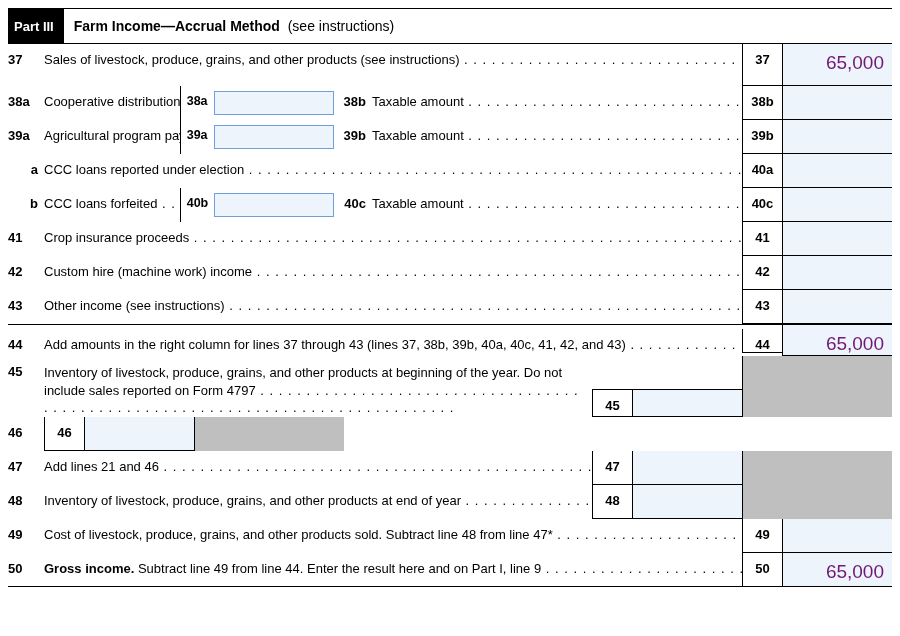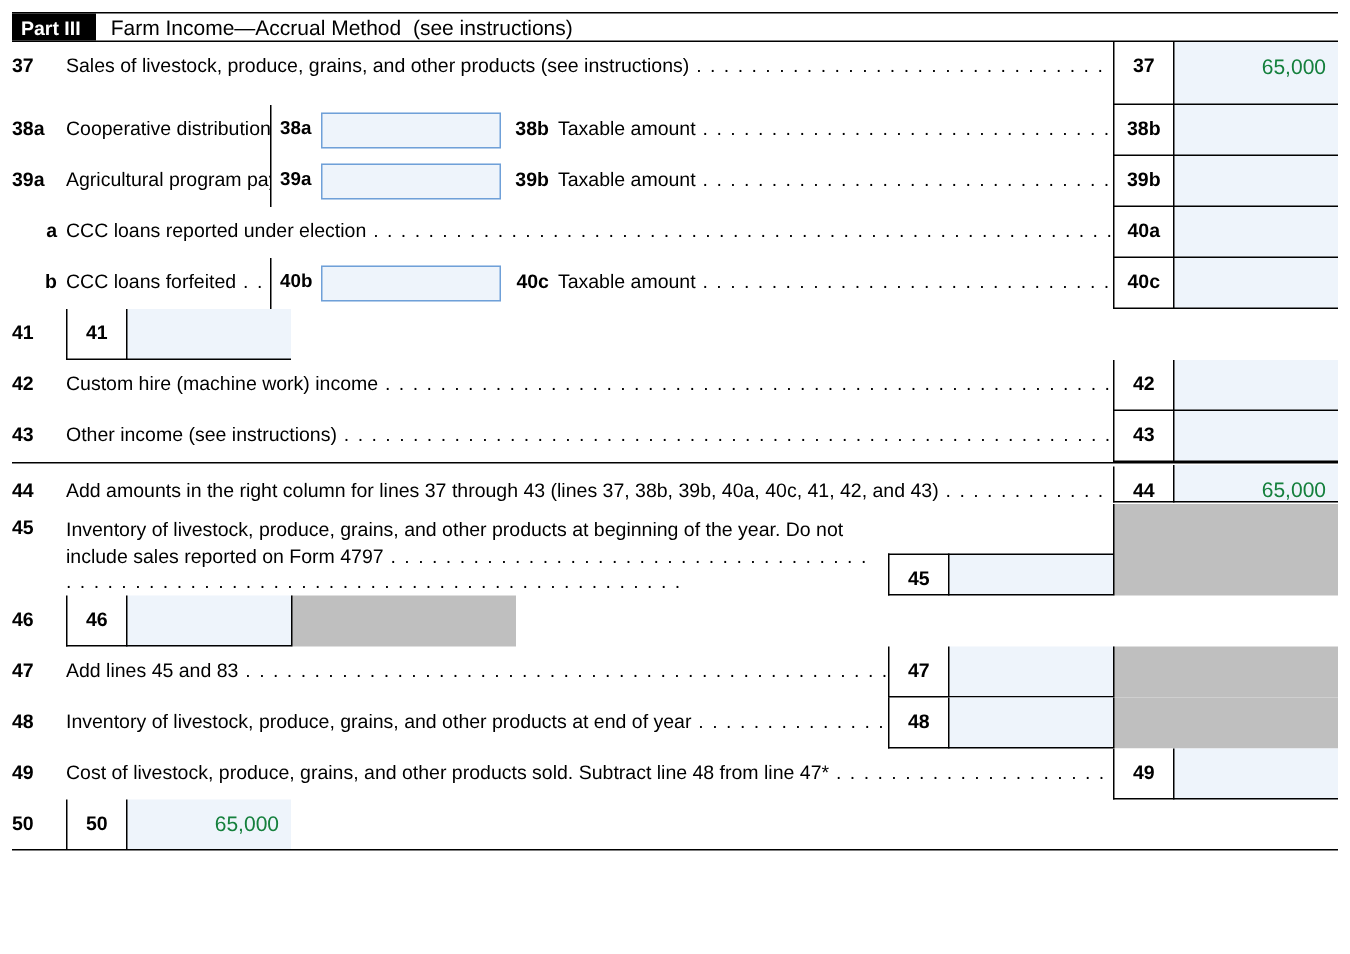--- a/index.html
+++ b/index.html
@@ -10,37 +10,37 @@
     padding: 8px;
     color: #000;
     background: #fff;
   }
   .form-wrap { width: 884px; }
   .part-header {
     border-top: 1.5px solid #000;
     border-bottom: 1px solid #000;
     display: flex;
     align-items: center;
-    height: 20px;
+    height: 36px;
   }
   .part-tag {
     background: #000;
     color: #fff;
     font-weight: bold;
     padding: 3px 10px 3px 6px;
     font-size: 13px;
     height: 100%;
     display: flex;
     align-items: center;
   }
   .part-title {
     padding-left: 10px;
     font-size: 14px;
   }
-  .part-title .bold { font-weight: normal; }
+  .part-title .bold { font-weight: bold; }
   .row {
     display: flex;
     align-items: stretch;
     min-height: 34px;
     border-bottom: 0;
   }
   .lnum {
     width: 36px;
     flex: 0 0 36px;
     font-weight: bold;
@@ -97,22 +97,22 @@
     font-size: 13px;
     background: #fff;
   }
   .rbox-val {
     flex: 0 0 110px;
     border-left: 1px solid #000;
     border-bottom: 1px solid #000;
     background: #eef4fb;
     text-align: right;
     padding: 8px 8px 0 0;
-    color: #15803d;
-    font-size: 14px;
+    color: #701a75;
+    font-size: 19px;
   }
   .rbox-shade {
     flex: 0 0 150px;
     border-left: 1px solid #000;
     background: #bfbfbf;
   }
   .rbox-shade.narrow { flex: 0 0 40px; }
   .midcol-label {
     flex: 0 0 40px;
     border-left: 1px solid #000;
@@ -193,20 +193,21 @@
     <div class="mini-label">40b</div>
     <div class="mini-input"></div>
     <div class="mid-label">40c</div>
     <div class="mid-text dots" style="flex:1 1 auto;overflow:hidden;white-space:nowrap">Taxable amount</div>
     <div class="rbox-label">40c</div>
     <div class="rbox-val"></div>
   </div>
 
   <div class="row">
     <div class="lnum">41</div>
+    <div class="desc dots">Crop insurance proceeds</div>
     <div class="rbox-label">41</div>
     <div class="rbox-val"></div>
   </div>
 
   <div class="row">
     <div class="lnum">42</div>
     <div class="desc dots">Custom hire (machine work) income</div>
     <div class="rbox-label">42</div>
     <div class="rbox-val"></div>
   </div>
@@ -237,21 +238,21 @@
 
   <div class="row">
     <div class="lnum">46</div>
     <div class="midcol-label" style="border-top:0">46</div>
     <div class="midcol-val" style="border-top:0"></div>
     <div class="spacer-shade-right"></div>
   </div>
 
   <div class="row">
     <div class="lnum">47</div>
-    <div class="desc dots">Add lines 45 and 83</div>
+    <div class="desc dots">Add lines 21 and 46</div>
     <div class="midcol-label" style="border-top:0">47</div>
     <div class="midcol-val" style="border-top:0"></div>
     <div class="spacer-shade-right"></div>
   </div>
 
   <div class="row">
     <div class="lnum">48</div>
     <div class="desc dots">Inventory of livestock, produce, grains, and other products at end of year</div>
     <div class="midcol-label" style="border-top:0">48</div>
     <div class="midcol-val" style="border-top:0"></div>
@@ -260,17 +261,20 @@
 
   <div class="row">
     <div class="lnum">49</div>
     <div class="desc dots">Cost of livestock, produce, grains, and other products sold. Subtract line 48 from line 47*</div>
     <div class="rbox-label">49</div>
     <div class="rbox-val"></div>
   </div>
 
   <div class="row bottom-rule">
     <div class="lnum">50</div>
+    <div class="desc" style="overflow:hidden;white-space:nowrap">
+      <span class="bold">Gross income.</span><span> Subtract line 49 from line 44. Enter the result here and on Part I, line 9</span><span class="dots"></span>
+    </div>
     <div class="rbox-label" style="border-bottom:0">50</div>
     <div class="rbox-val" style="border-bottom:0">65,000</div>
   </div>
 
 </div>
 
 </body></html>

